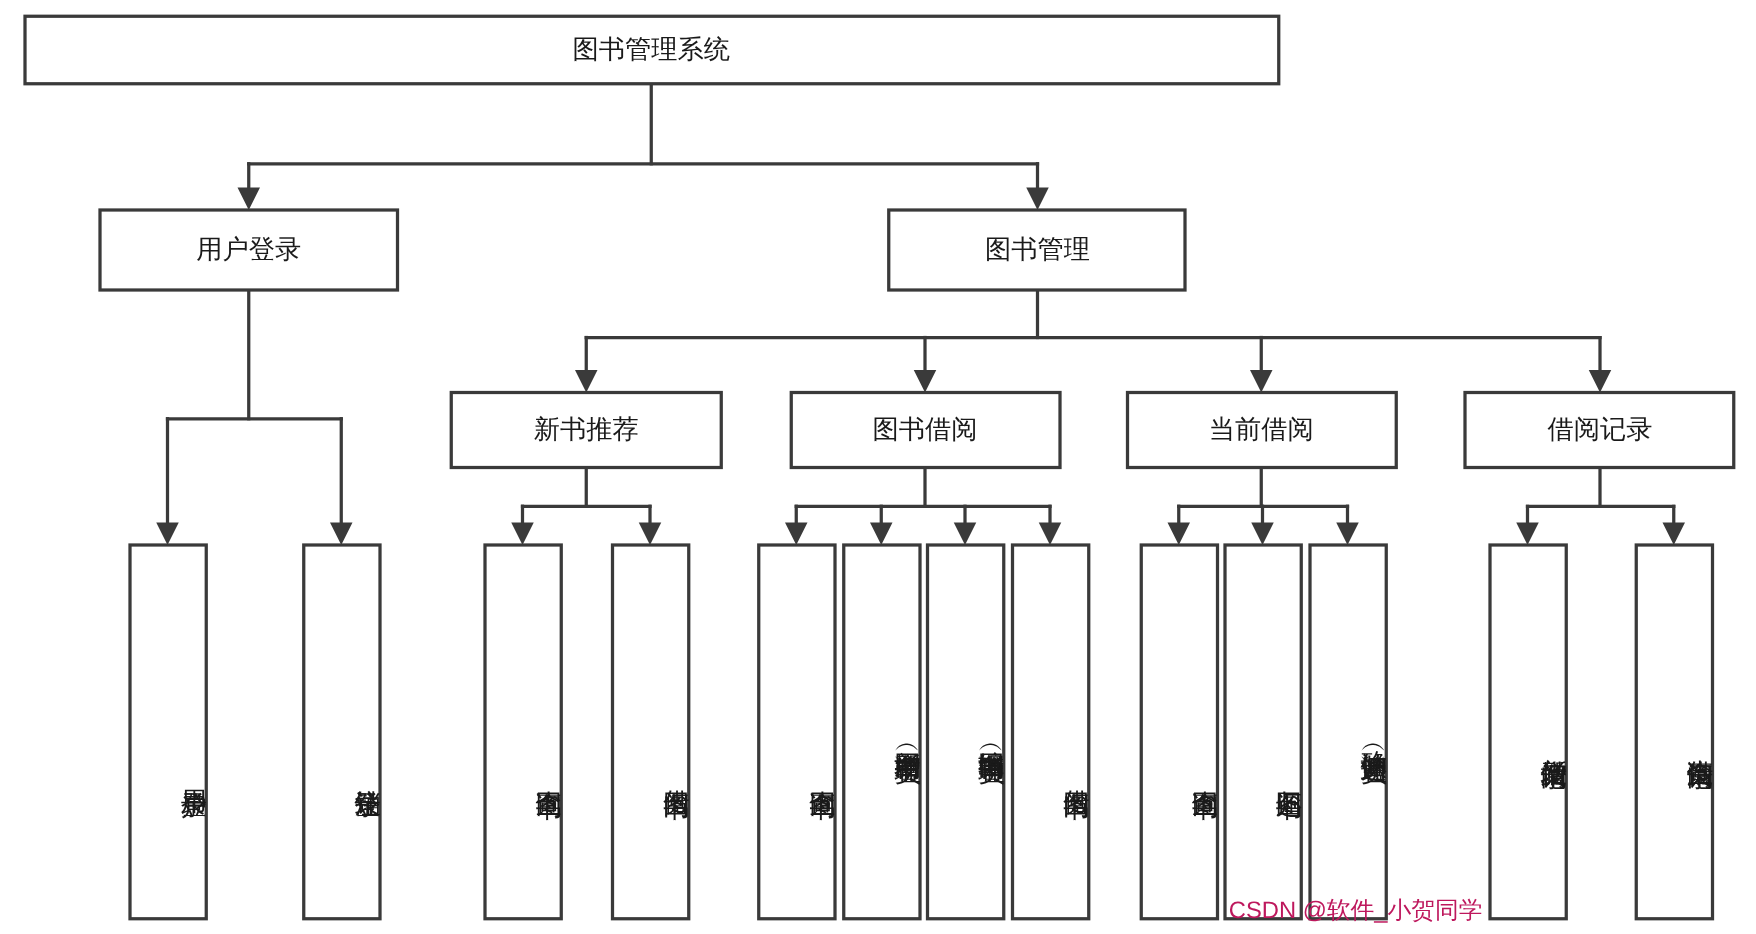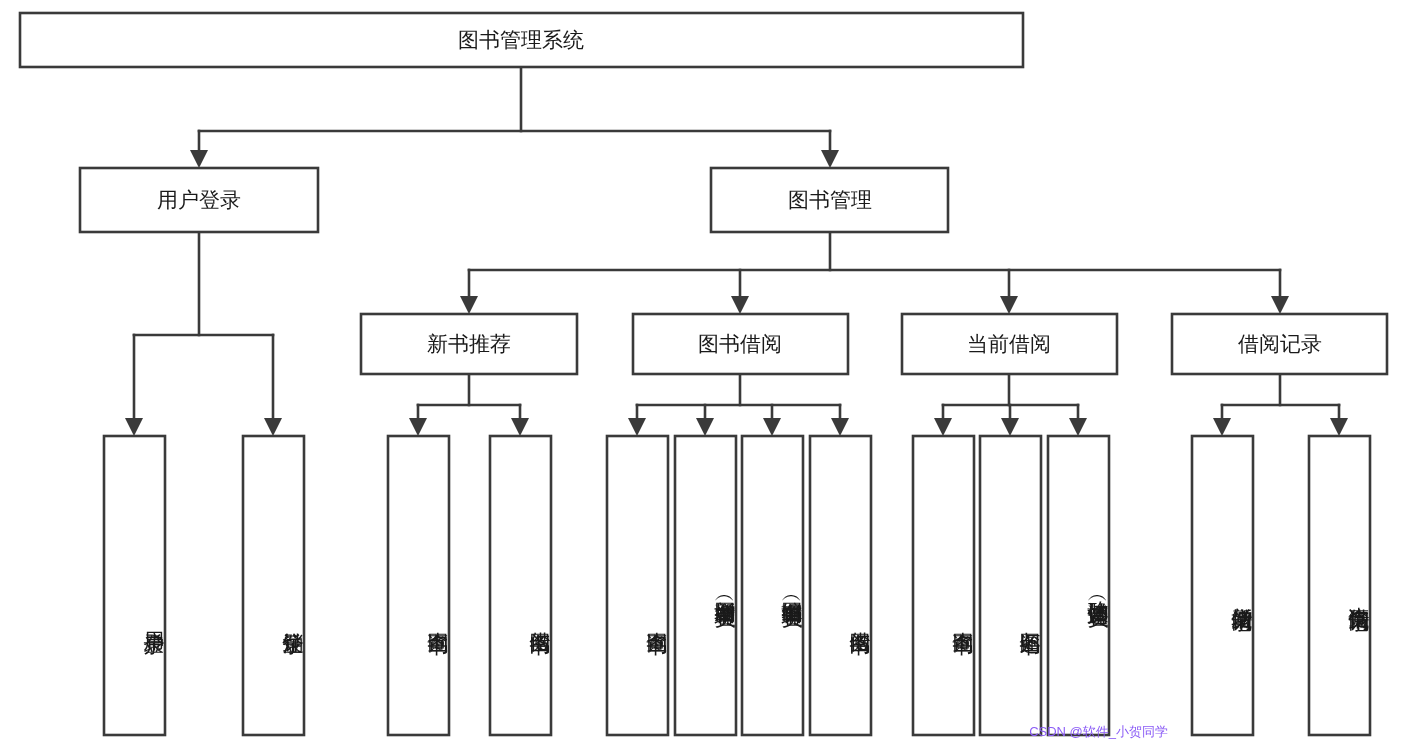--- a/index.html
+++ b/index.html
@@ -59,25 +59,25 @@
     color: #1a1a1a;
     letter-spacing: 1px;
     display: flex;
     align-items: flex-start;
     justify-content: center;
     white-space: nowrap;
     pointer-events: none;
   }
   .watermark {
     position: absolute;
-    right: 26px;
+    right: 8px;
     bottom: 6px;
     font-family: "Liberation Sans", "DejaVu Sans", sans-serif;
-    font-size: 13px;
-    color: #8b5cf6;
+    font-size: 19px;
+    color: #be185d;
     white-space: nowrap;
   }
 </style>
 </head>
 <body>
 
 <div id="diagram-root">
 
   <svg class="diagram-canvas" viewBox="0 0 1405 747">
 

